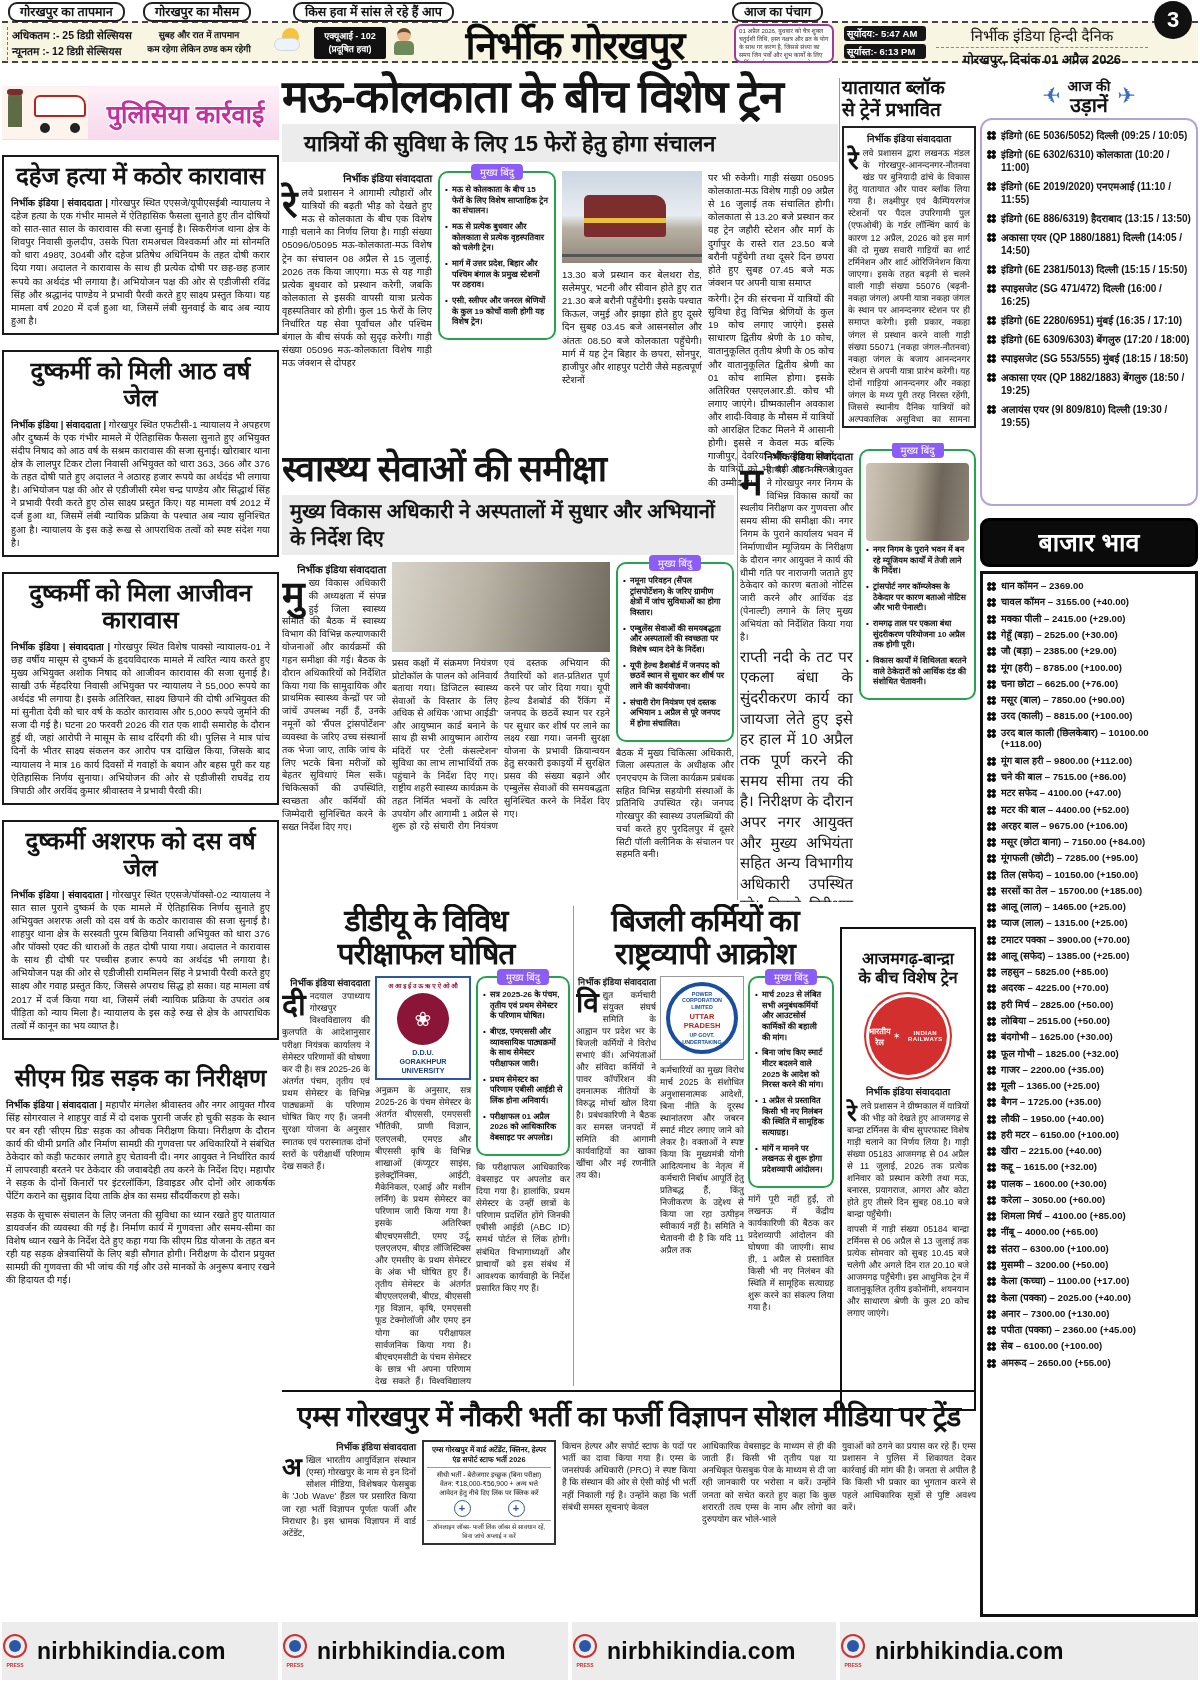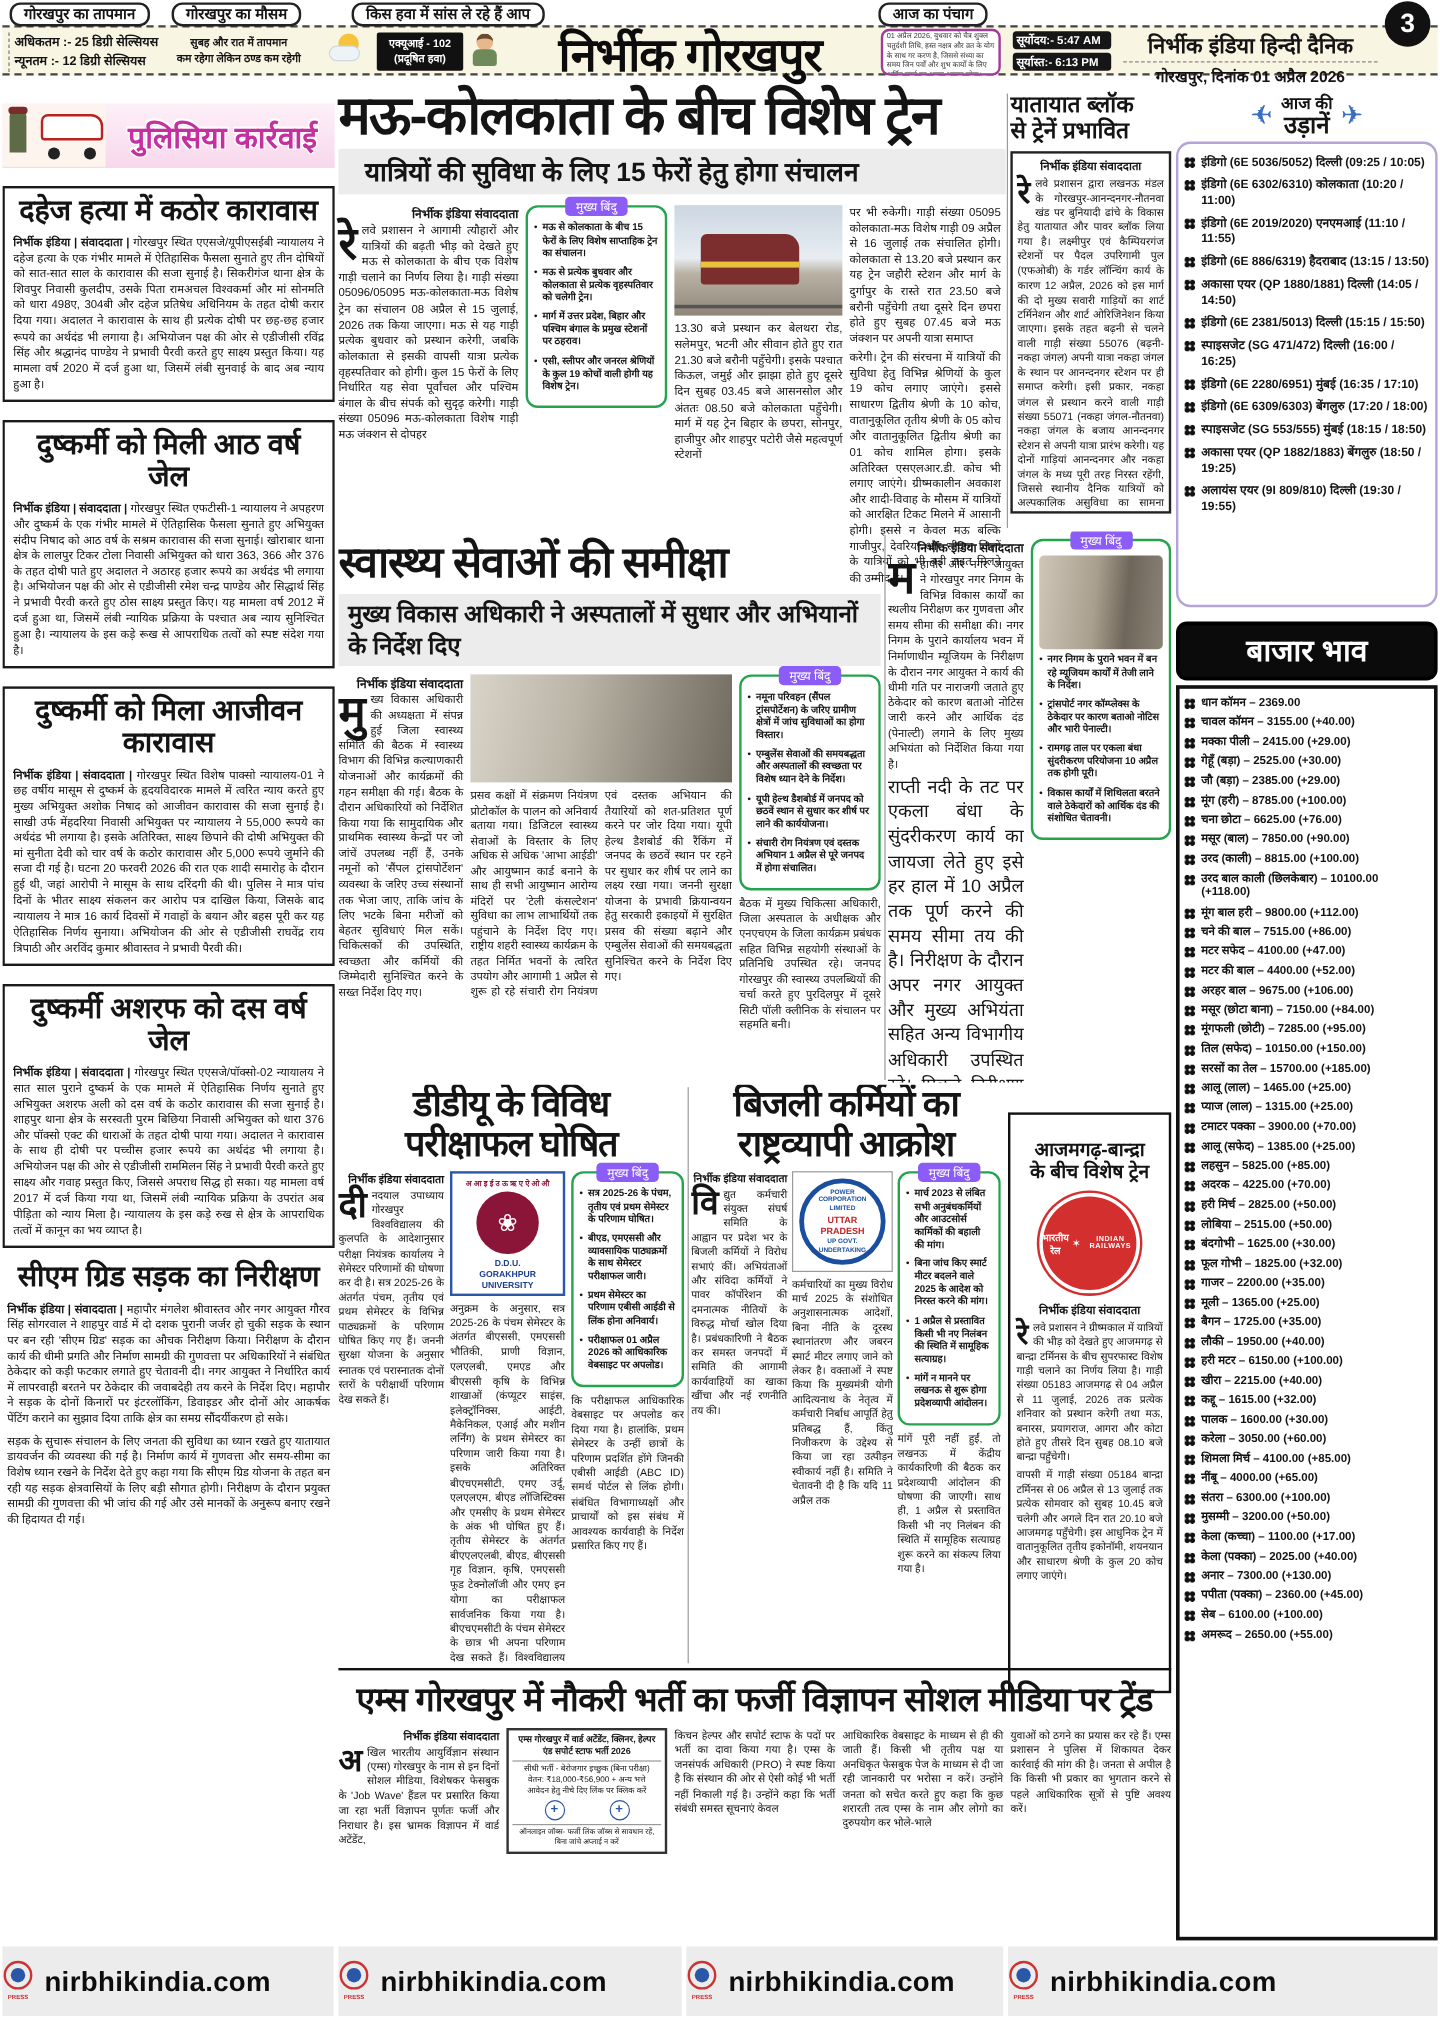--- a/index.html
+++ b/index.html
@@ -17,21 +17,21 @@
   .wcloud{position:absolute;left:0;top:10px;width:26px;height:13px;border-radius:10px;background:#eef3f8;border:1px solid #cdd8e2}
   .aqi{position:absolute;left:312px;top:4px;width:72px;background:#111;color:#fff;text-align:center;font-size:9px;font-weight:700;padding:3px 0;border-radius:2px;line-height:1.45}
   .person{position:absolute;left:392px;top:5px;width:20px;height:28px}
   .phead{position:absolute;left:3px;top:0;width:14px;height:14px;border-radius:50%;background:#e9b78c;border-top:4px solid #6b4a2f}
   .pbody{position:absolute;left:0;top:13px;width:20px;height:14px;border-radius:5px 5px 2px 2px;background:#6f8a5a}
   .masthead{position:absolute;left:408px;top:-6px;width:330px;text-align:center;font-size:39px;font-weight:900;letter-spacing:-1px;color:#0c0c0c}
   .panchang{position:absolute;left:732px;top:1px;width:100px;height:39px;border:2px solid #a23a9a;border-radius:7px;background:#fff;font-size:6.1px;line-height:1.3;padding:1px 3px;overflow:hidden;color:#333}
   .sunchips{position:absolute;left:842px;top:3px;width:82px}
   .chip{background:#161616;color:#fff;font-size:9.5px;font-weight:700;border-radius:3px;padding:1px 3px;margin-bottom:3px;white-space:nowrap}
   .papername{position:absolute;left:934px;top:2px;width:212px;text-align:center}
-  .pn1{font-size:18px;font-weight:700}
+  .pn1{font-size:15px;font-weight:400}
   .pn2{font-size:13px;font-weight:800;border-top:1px dashed #888;margin-top:2px;padding-top:2px}
   .pagenum{position:absolute;left:1154px;top:1px;width:38px;height:38px;border-radius:50%;background:#111;color:#fff;font-size:22px;font-weight:900;text-align:center;line-height:38px;z-index:4}
   
   .bd{font-size:9.5px;line-height:1.38;text-align:justify}
   .bd b,.byl{font-weight:800}
   .byl{font-size:10px;text-align:right;margin-bottom:1px}
   .bylc{font-weight:800;font-size:9.5px;text-align:center;margin-bottom:2px}
   .dropcap{float:left;font-size:38px;font-weight:900;line-height:.82;padding:3px 4px 0 0}
   .kp{border:2.5px solid #27a24f;border-radius:10px;position:relative;padding:12px 5px 5px;background:#fff}
   .kp-tab{position:absolute;top:-9px;left:50%;transform:translateX(-50%);background:#8b5cf6;color:#fff;font-weight:400;font-size:10px;padding:1px 9px;border-radius:4px;white-space:nowrap}
@@ -44,21 +44,21 @@
   .police-banner{height:54px;background:linear-gradient(#fdf0f8,#f7d8ec);display:flex;align-items:center;gap:4px}
   .police-art{width:86px;height:52px;position:relative;background:#fdf4ee;overflow:hidden}
   .pa-car{position:absolute;right:2px;top:8px;width:52px;height:22px;background:#fff;border:2px solid #b22;border-radius:6px 10px 3px 3px}
   .pa-w1,.pa-w2{position:absolute;bottom:6px;width:10px;height:10px;border-radius:50%;background:#222}
   .pa-w1{right:8px}.pa-w2{right:38px}
   .pa-cop{position:absolute;left:6px;top:6px;width:14px;height:34px;background:#5d6b46;border-radius:4px 4px 0 0}
   .pa-cap{position:absolute;left:5px;top:2px;width:16px;height:6px;background:#7a2b2b;border-radius:3px}
   .police-title{flex:1;text-align:center;font-size:25px;font-weight:900;color:#c4309f;text-shadow:1px 1px 0 #fff,-1px -1px 0 #fff,1px -1px 0 #fff,-1px 1px 0 #fff}
   .p-article{border:2.5px solid #1a1a1a;margin-top:15px;padding:3px 7px 6px}
   .p-article h2,.cm h2{text-align:center;font-size:24px;line-height:1.12;font-weight:900;margin:3px 0 6px}
-  .cm{margin-top:7px;padding:2px 4px}
+  .cm{margin-top:20px;padding:2px 4px}
   .cm p{margin-bottom:5px}
   
   .sec-train{left:282px;top:74px;width:556px;height:367px}
   .h-main{font-size:45px;font-weight:900;line-height:1;letter-spacing:-1.5px;white-space:nowrap}
   .sub{margin-top:5px;background:#ececec;font-size:22px;font-weight:800;padding:3px 22px 5px;width:100%}
   .train-cols{display:flex;gap:6px;margin-top:9px}
   .tc1{width:150px}.tkb{width:118px}.tc3{width:140px}.tc4{width:126px}
   .photo-train{height:92px;margin-bottom:5px;position:relative;background:linear-gradient(#ccd7e2 0%,#e8edf2 48%,#b9b2a4 62%,#8f8679 100%);overflow:hidden}
   .t-eng{position:absolute;left:16%;top:26%;width:58%;height:46%;background:#7c2d2d;border-radius:5px 12px 3px 3px}
   .t-eng::after{content:"";position:absolute;left:0;top:55%;width:100%;height:5px;background:#e8c23a}

